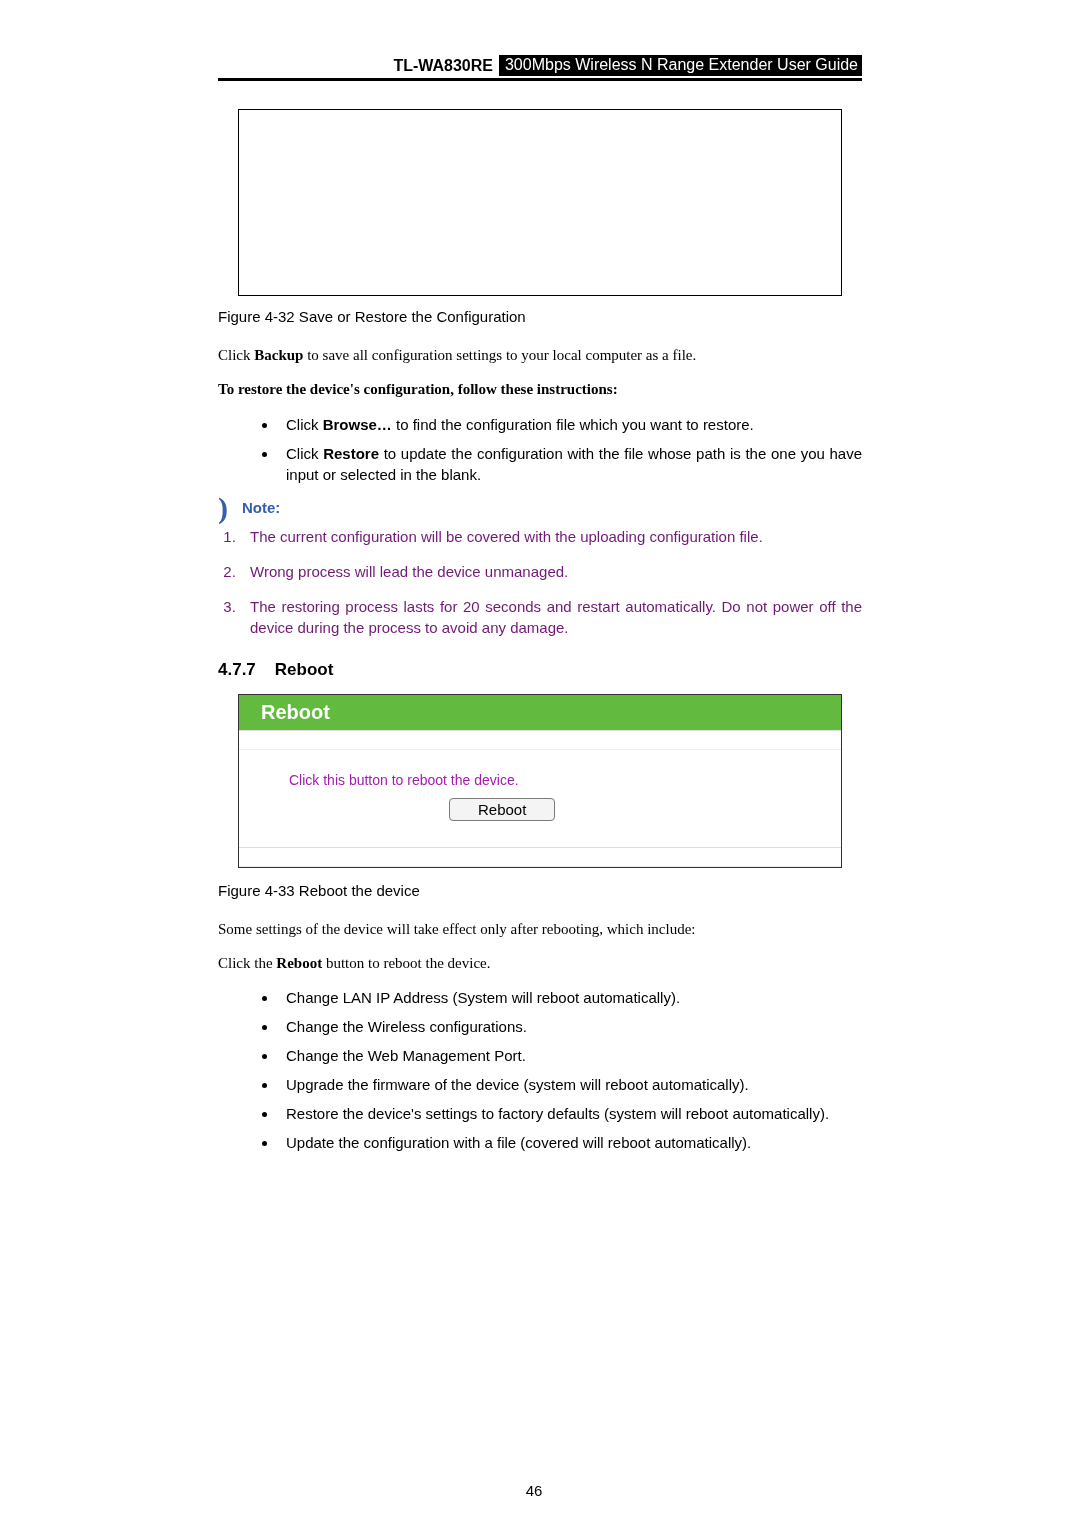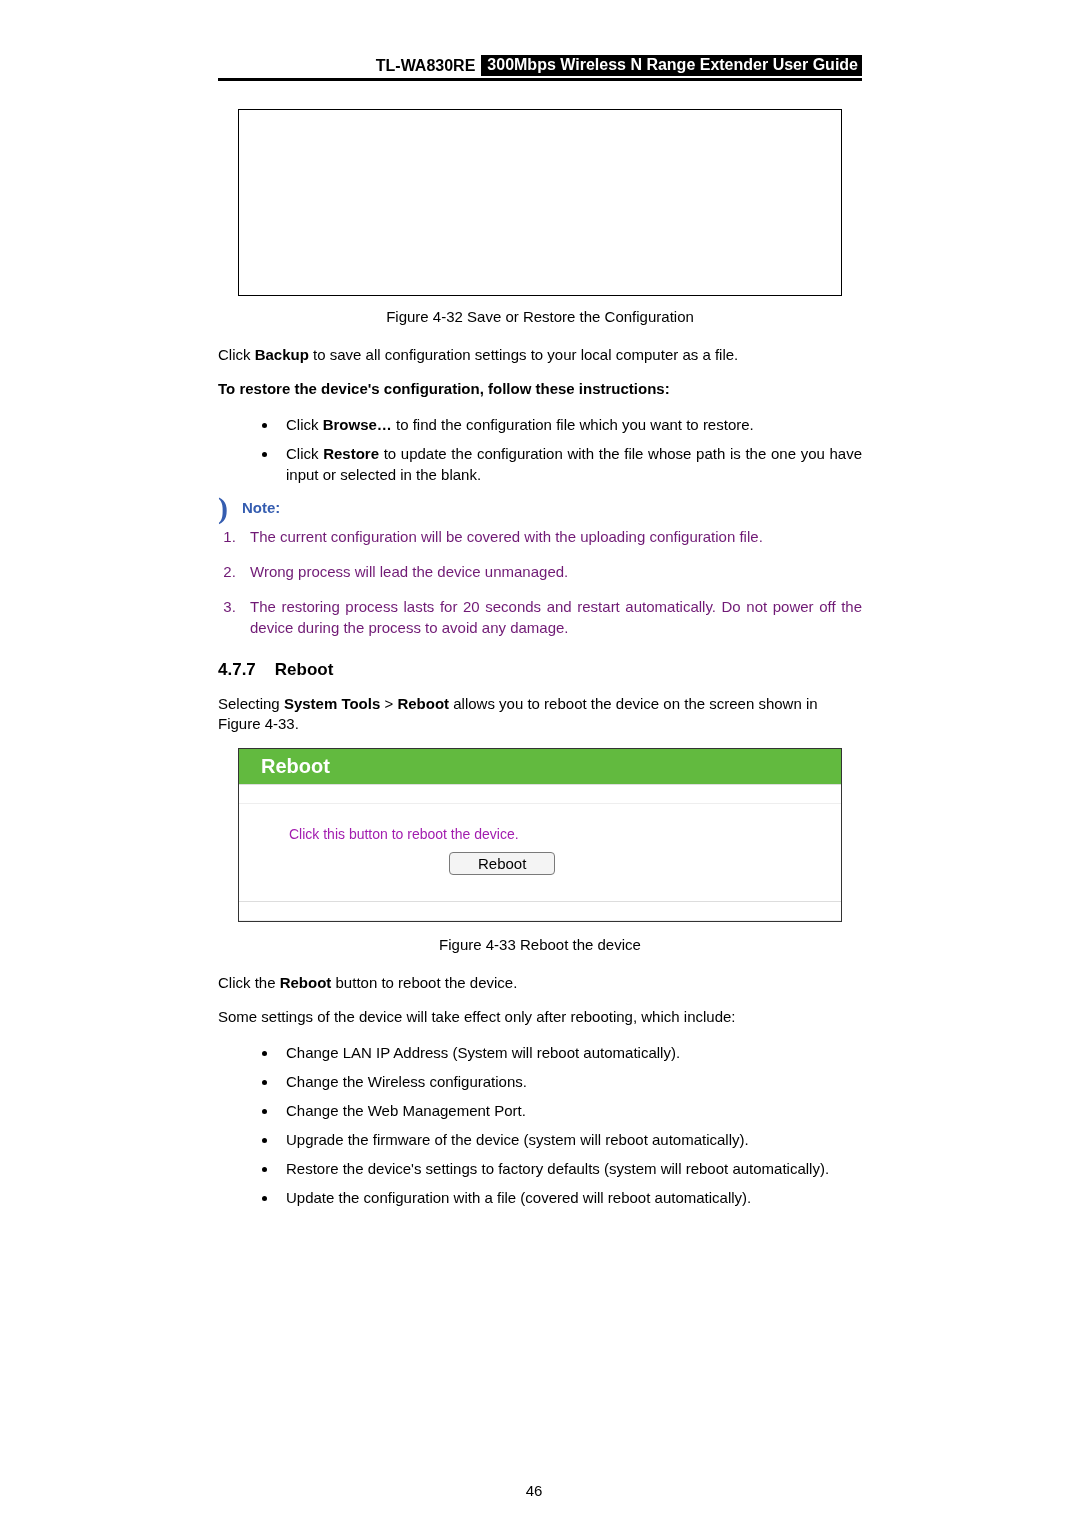--- a/index.html
+++ b/index.html
@@ -26,34 +26,34 @@
     margin-bottom: 28px;
   }
   .header-model {
     font-weight: bold;
     font-size: 16px;
     padding-right: 6px;
   }
   .header-title {
     background: #000;
     color: #fff;
-    font-weight: bold;
+    font-weight: normal;
     font-size: 16px;
     padding: 1px 4px 2px 6px;
   }
   .figure-box {
     border: 1px solid #000;
     height: 185px;
     margin: 0 20px 12px 20px;
   }
   .figure-caption {
-    text-align: center;
+    text-align: left;
     margin-bottom: 20px;
   }
-  p { margin: 0 0 14px 0; line-height: 1.35; }
+  p { margin: 0 0 14px 0; line-height: 1.35; font-family: Liberation Serif, serif; }
   .bold { font-weight: bold; }
   ul.body-list, ol.body-list {
     margin: 0 0 14px 0;
     padding-left: 60px;
   }
   ul.body-list li, ol.body-list li {
     margin-bottom: 8px;
     padding-left: 8px;
     line-height: 1.4;
     text-align: justify;
@@ -169,41 +169,38 @@
   <ol class="note-list">
     <li>The current configuration will be covered with the uploading configuration file.</li>
     <li>Wrong process will lead the device unmanaged.</li>
     <li>The restoring process lasts for 20 seconds and restart automatically. Do not power off the device during the process to avoid any damage.</li>
   </ol>
 
   <h3 class="section">
     <span class="section-num">4.7.7</span><span>Reboot</span>
   </h3>
 
-  <p>
-    <span>Selecting </span><span class="bold">System Tools</span><span> &gt; </span><span class="bold">Reboot</span><span> allows you to reboot the device on the screen shown in Figure 4-33.</span>
-  </p>
 
   <div class="screenshot">
     <div class="ss-titlebar">Reboot</div>
     <div class="ss-strip"></div>
     <div class="ss-body">
       <div class="ss-text">Click this button to reboot the device.</div>
       <div class="ss-btn">Reboot</div>
     </div>
     <div class="ss-strip"></div>
   </div>
 
   <div class="figure-caption">Figure 4-33 Reboot the device</div>
 
+  <p>Some settings of the device will take effect only after rebooting, which include:</p>
+
   <p>
     <span>Click the </span><span class="bold">Reboot</span><span> button to reboot the device.</span>
   </p>
-
-  <p>Some settings of the device will take effect only after rebooting, which include:</p>
 
   <ul class="body-list">
     <li>Change LAN IP Address (System will reboot automatically).</li>
     <li>Change the Wireless configurations.</li>
     <li>Change the Web Management Port.</li>
     <li>Upgrade the firmware of the device (system will reboot automatically).</li>
     <li>Restore the device's settings to factory defaults (system will reboot automatically).</li>
     <li>Update the configuration with a file (covered will reboot automatically).</li>
   </ul>
 

